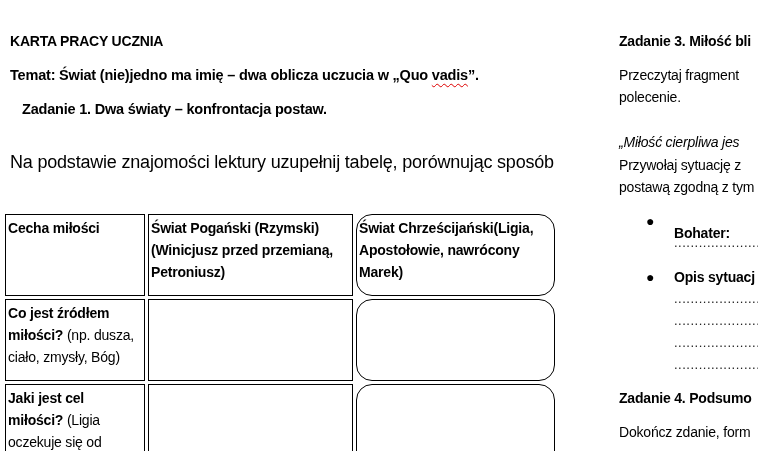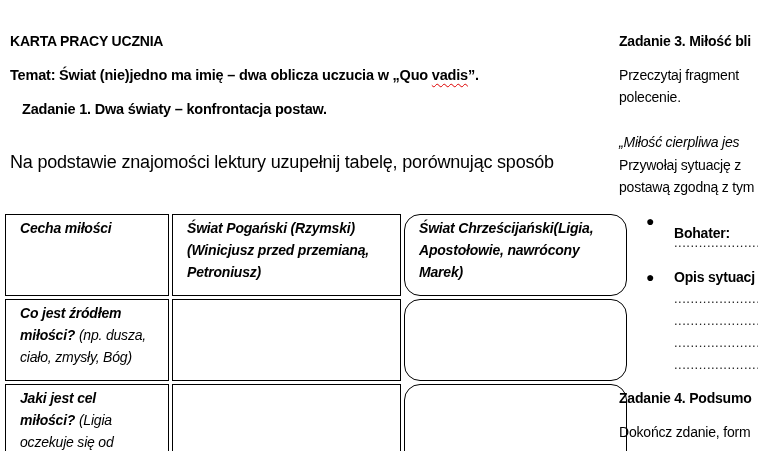--- a/index.html
+++ b/index.html
@@ -11,21 +11,21 @@
   .page { position:absolute; left:0; top:0; width:758px; height:451px; }
   .left { position:absolute; left:10px; top:0; width:560px; }
   .right { position:absolute; left:619px; top:0; width:200px; white-space:nowrap; }
   .title { position:absolute; left:0; top:33px; width:556px; text-align:left; font-weight:bold; font-size:14px; letter-spacing:-0.2px; }
   .topic { position:absolute; left:0; top:67px; font-weight:bold; font-size:14.5px; letter-spacing:-0.2px; white-space:nowrap; }
   .spell { text-decoration: underline wavy #d00; text-decoration-thickness:1px; text-underline-offset:3px; }
   .task1 { position:absolute; left:12px; top:101px; font-weight:bold; font-size:14.5px; letter-spacing:-0.2px; white-space:nowrap;text-align:center; }
   .intro { position:absolute; left:0; top:128px; width:560px; font-size:18px; line-height:22px; letter-spacing:-0.2px;margin-top:23px; }
   .intro span { display:block; white-space:nowrap; }
   table.grid { position:absolute; left:2px; top:211px; border-collapse:separate; border-spacing:3px; }
-  table.grid td { border:1px solid #000; vertical-align:top; padding:2px 14px; font-size:14px; line-height:22px; letter-spacing:-0.2px;font-style:italic; }
+  table.grid td { border:1px solid #000; vertical-align:top; padding:2px 2px; font-size:14px; line-height:22px; letter-spacing:-0.2px; }
   td.c1 { width:134px; }
   td.c2 { width:199px; }
   td.c3 { width:193px;border-radius:16px; }
   tr.h td { height:76px; }
   tr.r2 td { height:76px; }
   tr.r3 td { height:80px; }
   td.mid { vertical-align:middle; }
   .b { font-weight:bold; }
   .rt { position:absolute; left:0; font-size:14px; letter-spacing:-0.2px; }
   .bold { font-weight:bold; }

